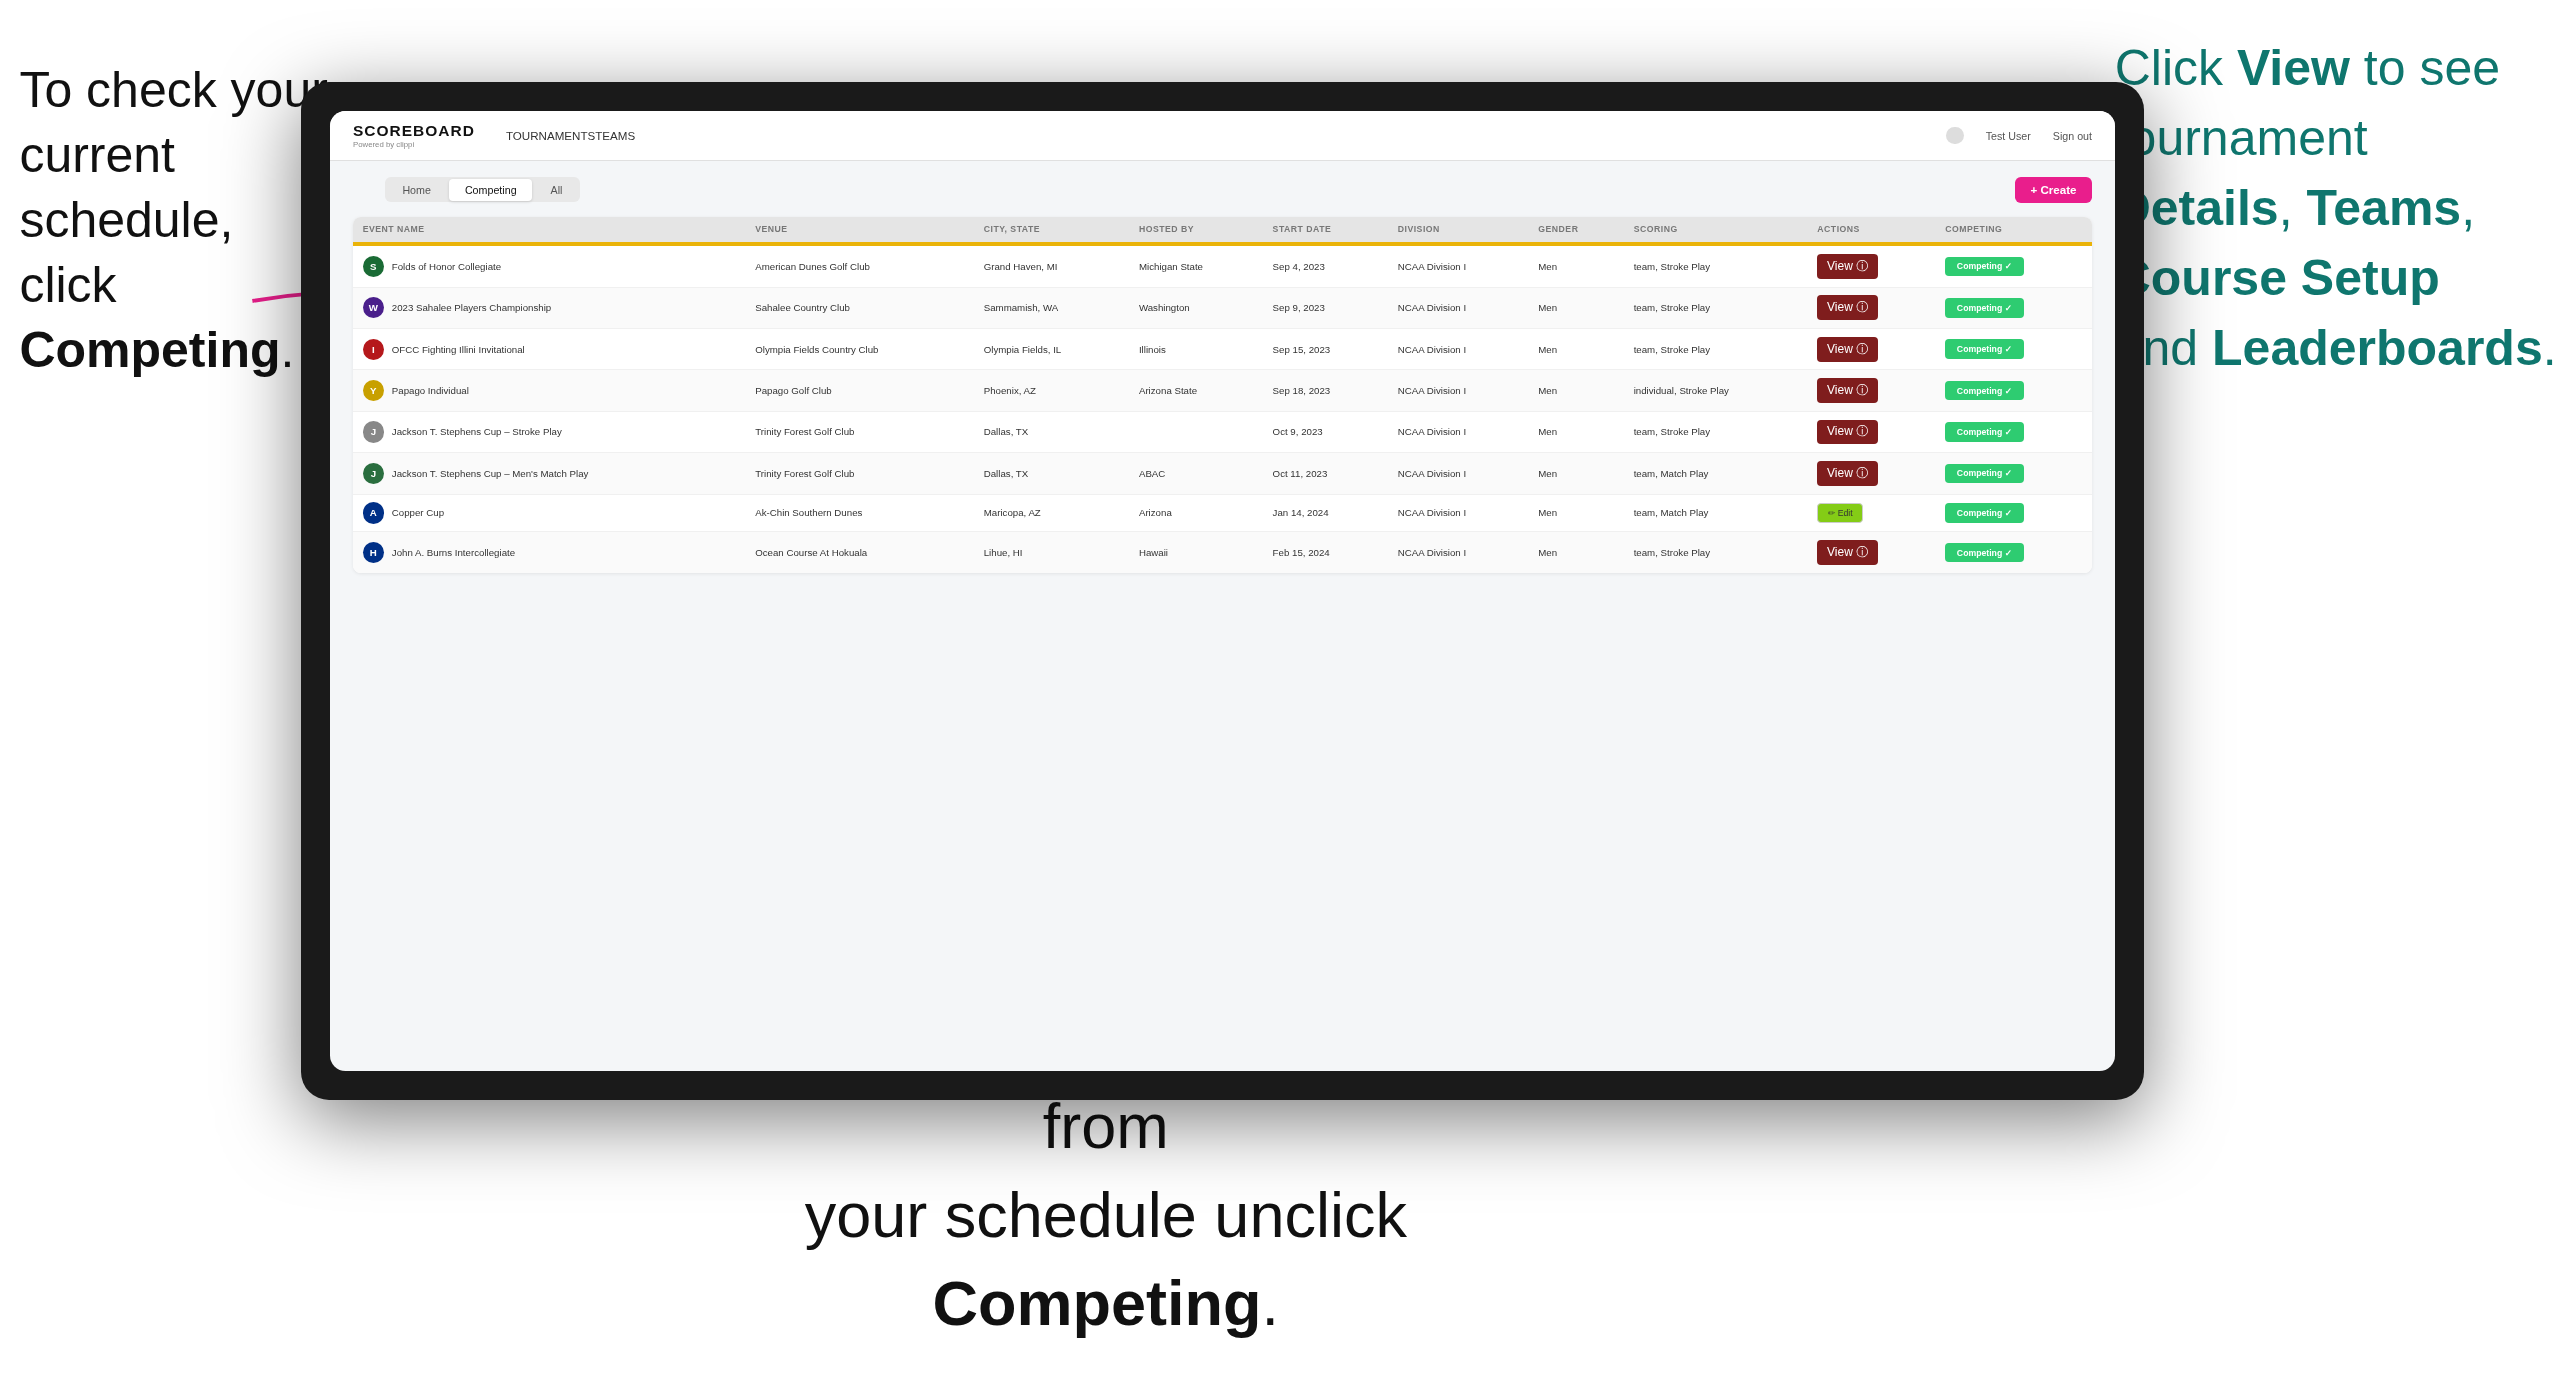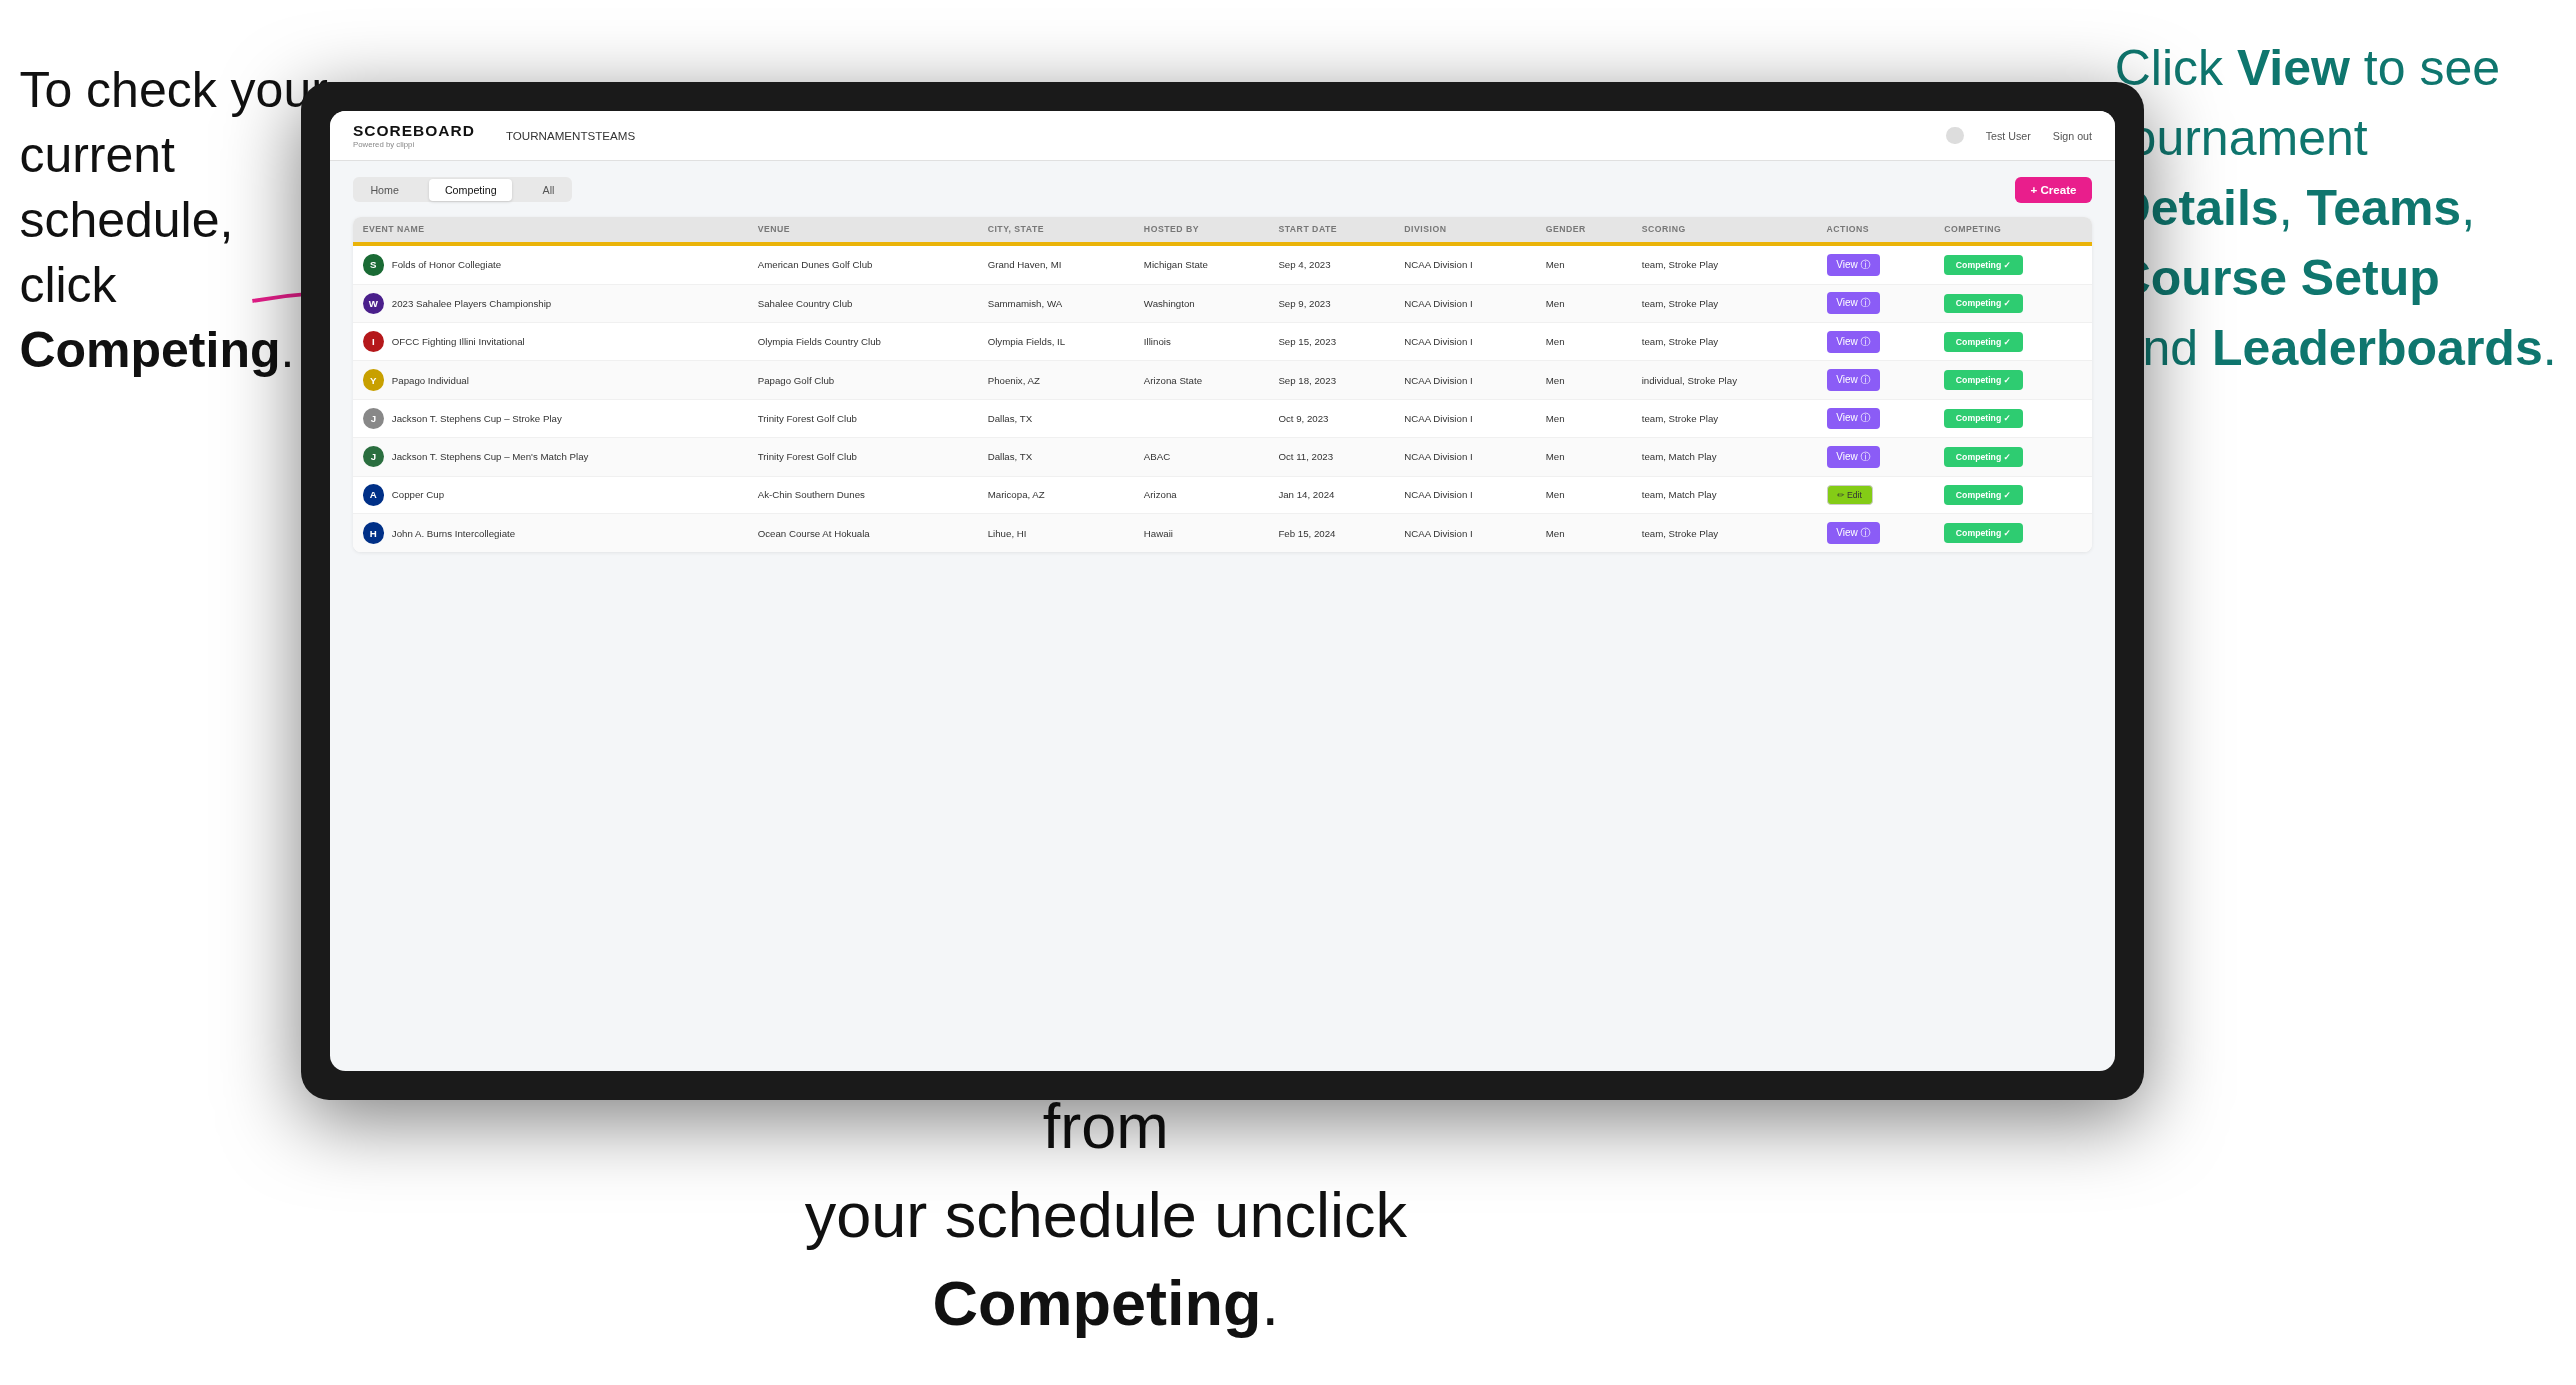--- a/index.html
+++ b/index.html
@@ -135,24 +135,25 @@
 
     
     .filter-row {
       display: flex;
       align-items: center;
       justify-content: space-between;
       margin-bottom: 13.6px;
     }
     .filter-tabs {
       display: flex;
-      gap: 15px;
+      gap: 3px;
       background: #e8e8e8;
       border-radius: 5.8px;
       padding: 1.9px;
+      margin-left: 32px;
     }
     .filter-tab {
       padding: 4.8px 15.5px;
       border-radius: 3.9px;
       font-size: 10.7px;
       cursor: pointer;
       font-weight: 500;
       color: #555;
       background: transparent;
       border: none;
@@ -225,26 +226,26 @@
       border-radius: 50%;
       flex-shrink: 0;
       display: flex;
       align-items: center;
       justify-content: center;
       font-size: 9.7px;
       font-weight: 700;
     }
 
     .view-btn {
-      background: #8b5cf6;
+      background: #7f1d1d;
       color: #fff;
       border: none;
       border-radius: 3.9px;
       padding: 3.9px 9.7px;
-      font-size: 10px;
+      font-size: 12px;
       cursor: pointer;
       display: inline-flex;
       align-items: center;
       gap: 3.9px;
       white-space: nowrap;
     }
 
     .edit-btn {
       background: #84cc16;
       color: #333;

